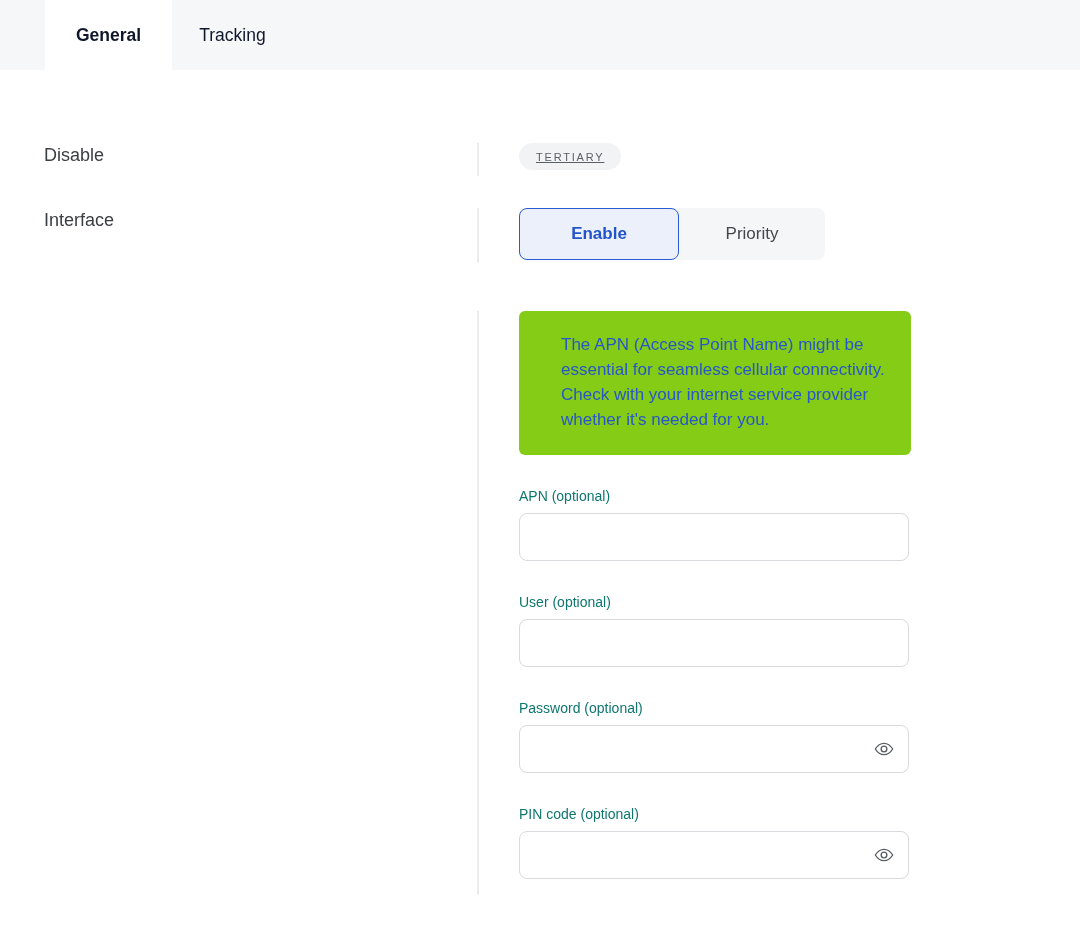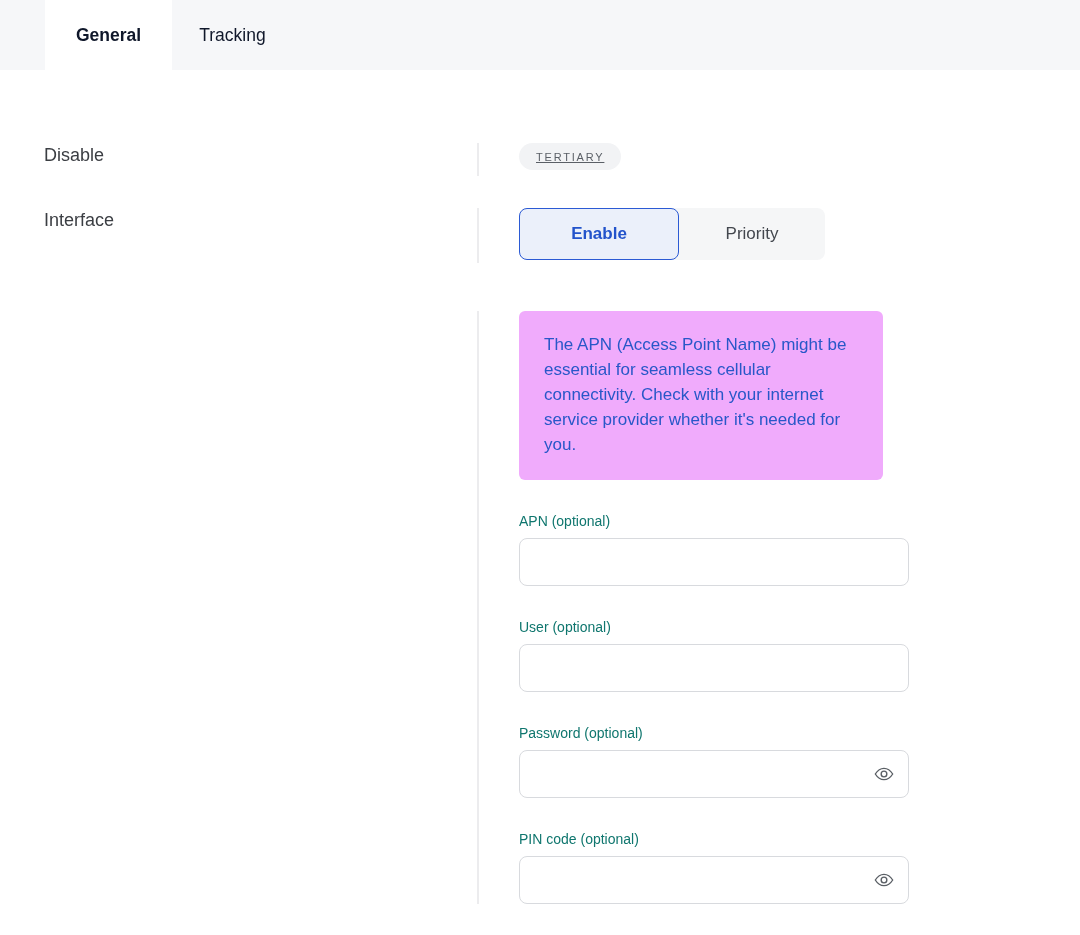--- a/index.html
+++ b/index.html
@@ -90,24 +90,24 @@
     font-weight: 600;
   }
   .seg-disable {
     width: 146px;
     color: #43474e;
     border-radius: 0 8px 8px 0;
   }
 
   
   .infobox {
-    width: 364px;
-    background: #f0abfc;
+    width: 392px;
+    background: #84cc16;
     border-radius: 6px;
-    padding: 21px 25px 23px 25px;
+    padding: 21px 25px 23px 42px;
     color: #2857c8;
     font-size: 17px;
     line-height: 25px;
   }
 
   
   .field { margin-top: 33px; width: 390px; }
   .field:first-of-type { margin-top: 23px; }
   .field-label {
     display: block;

